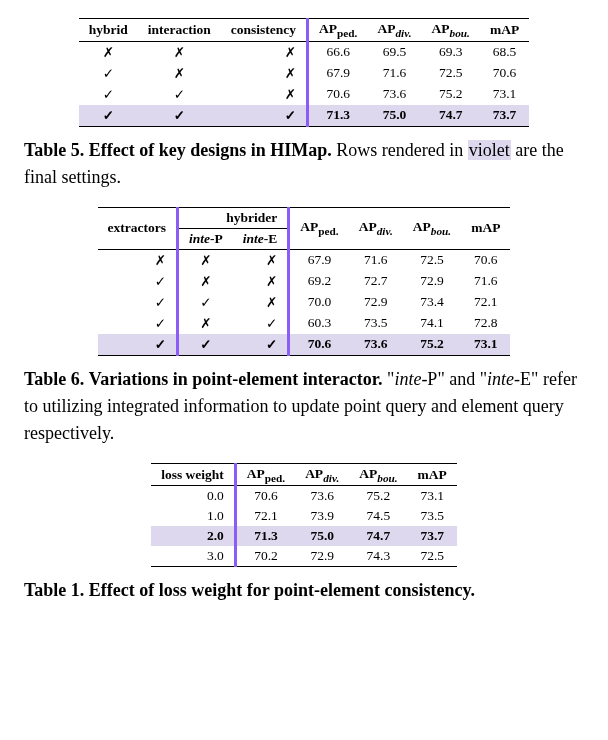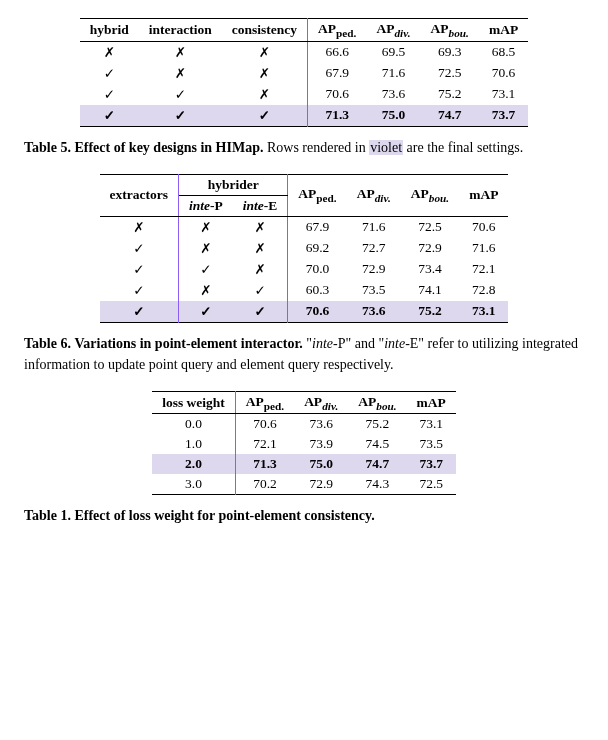--- a/index.html
+++ b/index.html
@@ -38,34 +38,35 @@
     .header-row td, .header-row th {
       border-bottom: 1px solid #000;
     }
     .highlight-row td {
       background-color: #ddd8ee;
       font-weight: bold;
     }
 
     
     .caption {
-      font-size: 14px;
+      font-size: 18px;
       line-height: 1.5;
       margin-bottom: 16px;
       max-width: 560px;
       margin-left: auto;
       margin-right: auto;
     }
     .caption-num { font-weight: bold; }
     .violet-text {
       background-color: #ddd8ee;
       padding: 0 1px;
     }
     .inner-border-right {
-      border-right: 1px solid #8b5cf6;
+      border-right: 3px solid #8b5cf6;
+      text-align: right;
     }
     .inner-border-bottom {
       border-bottom: 1px solid #000;
     }
   </style>
 </head>
 <body>
 
 <div class="table-wrapper">
   <table class="bordered-table">

